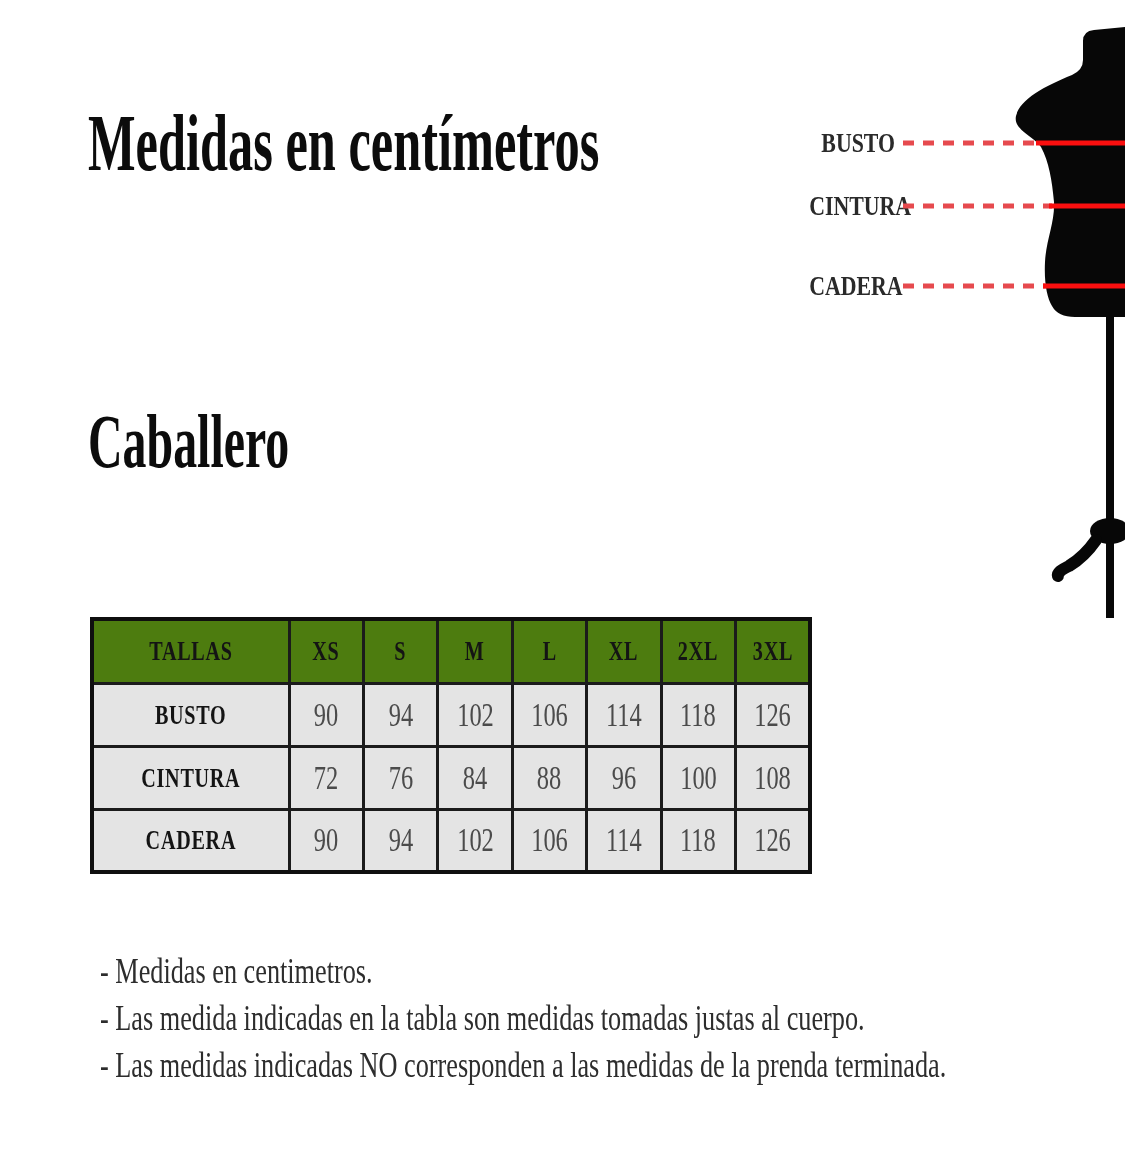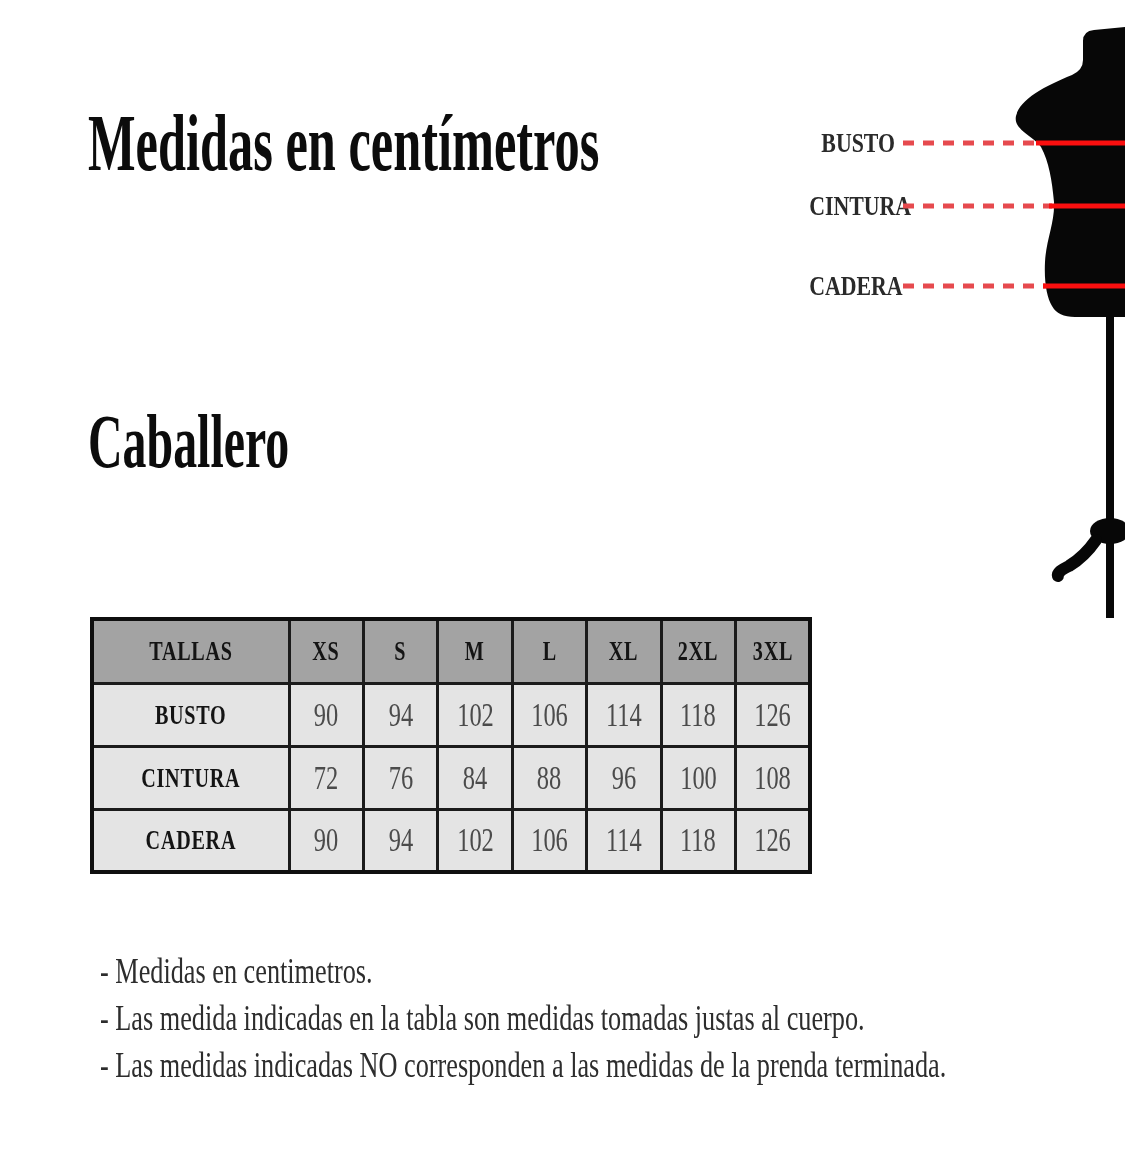--- a/index.html
+++ b/index.html
@@ -35,21 +35,21 @@
   table.size-table {
     position:absolute; left:90px; top:617px; width:722px;
     border-collapse:collapse; table-layout:fixed;
     border:4px solid #0f0f0f;
   }
   table.size-table td {
     border:3px solid #1b1b1b;
     text-align:center; vertical-align:middle;
     overflow:hidden;
   }
-  table.size-table tr.hdr td { height:64px; background:#a3a3a3; }
+  table.size-table tr.hdr td { height:64px; background:#4d7c0f; }
   table.size-table tr.row td { height:63px; background:#e4e4e4; }
   .cell-cond {
     display:inline-block; white-space:nowrap;
     transform:scaleX(0.72); transform-origin:center center;
   }
   .hdr-text  { font-size:28px; font-weight:bold; color:#141414; letter-spacing:1px; }
   .row-label { font-size:28px; font-weight:bold; color:#141414; letter-spacing:1px; }
   .val-text  { font-size:34px; font-weight:normal; color:#4b4b4b; }
 
   .note-line {

